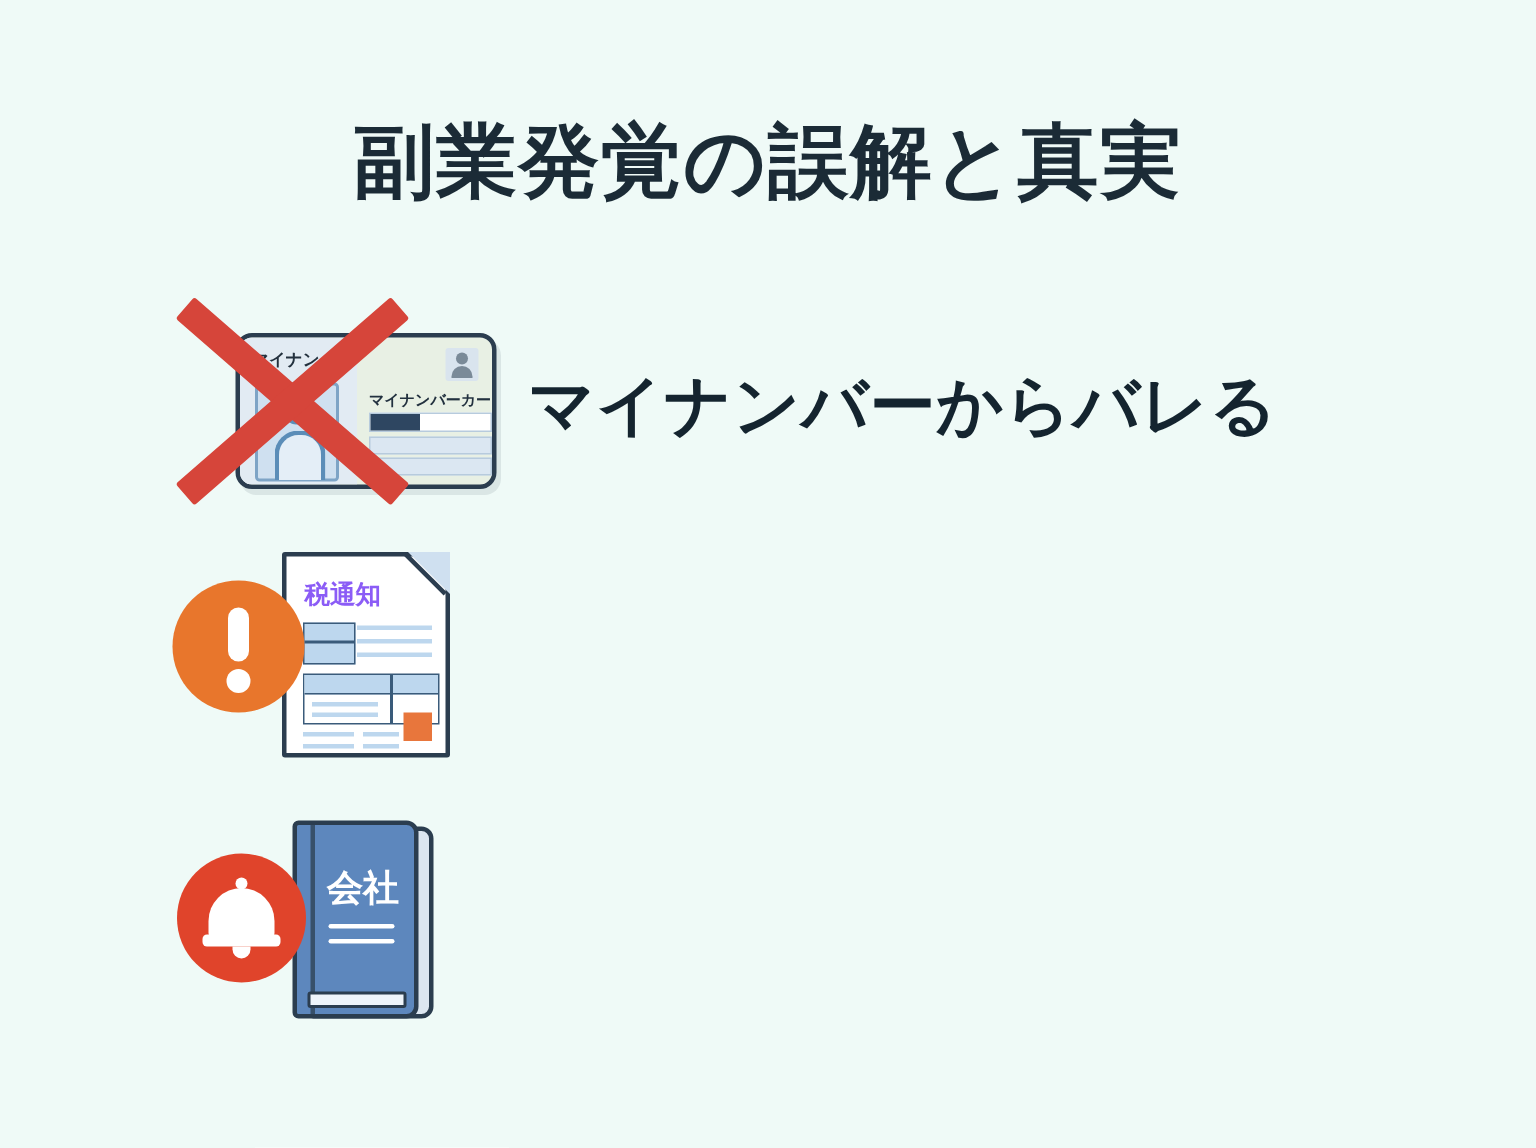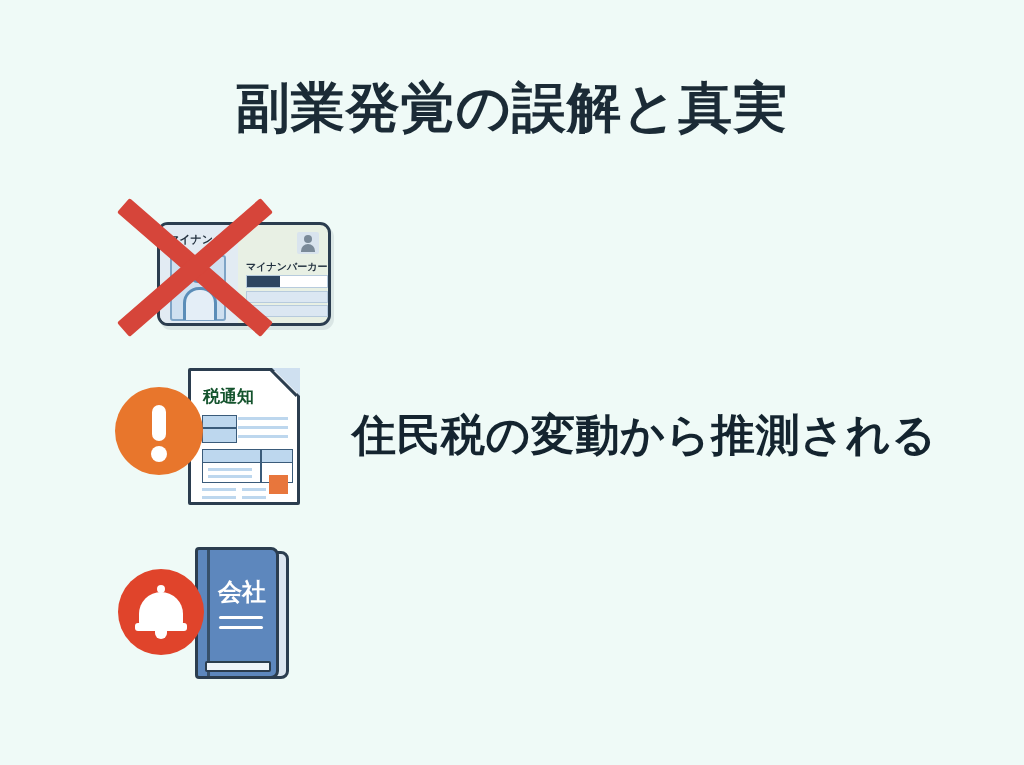--- a/index.html
+++ b/index.html
@@ -219,21 +219,21 @@
     height: 3px;
     background: #2b3d4f;
     transform: rotate(45deg);
     transform-origin: left top;
   }
   .doc-title {
     position: absolute;
     left: 12px; top: 14px;
     font-size: 17px;
     font-weight: bold;
-    color: #14532d;
+    color: #8b5cf6;
     letter-spacing: 0px;
     white-space: nowrap;
   }
   .doc-box {
     position: absolute;
     left: 11px; top: 44px;
     width: 33px; height: 26px;
     background: #bdd7ee;
     border: 1.5px solid #3a5b7a;
   }
@@ -448,20 +448,21 @@
             <i></i>
           </div>
         <div class="mn-line l1"></div>
         <div class="mn-line l2"></div>
       </div>
       <div class="xmark">
         <span class="a"></span>
           <span class="b"></span>
       </div>
     </div>
+    <div class="row-label">マイナンバーからバレる</div>
   </div>
 
   <div class="row" id="row-1">
     <div class="icon-slot">
       <div class="doc">
         <div class="doc-fold"></div>
         <div class="doc-title">税通知</div>
         <div class="doc-box"></div>
         <div class="doc-rl r1"></div>
         <div class="doc-rl r2"></div>
@@ -476,21 +477,20 @@
         <div class="doc-bl b2"></div>
         <div class="doc-bl b3"></div>
         <div class="doc-bl b4"></div>
         <div class="doc-stamp"></div>
       </div>
       <div class="warn-circle">
         <div class="bang"></div>
         <div class="dot"></div>
       </div>
     </div>
-    <div class="row-label">住民税の変動から推測される</div>
   </div>
 
   <div class="row" id="row-2">
     <div class="icon-slot">
       <div class="book-back"></div>
       <div class="book">
         <div class="spine"></div>
         <div class="btitle">会社</div>
         <div class="uline u1"></div>
         <div class="uline u2"></div>

